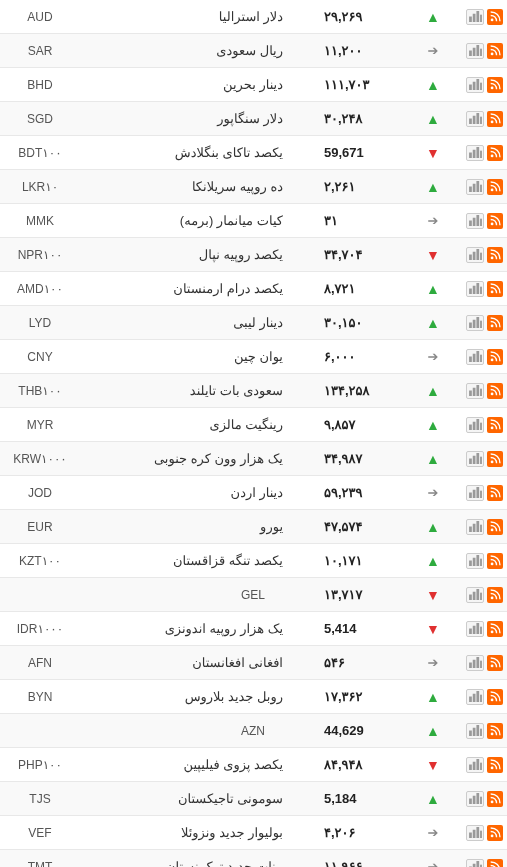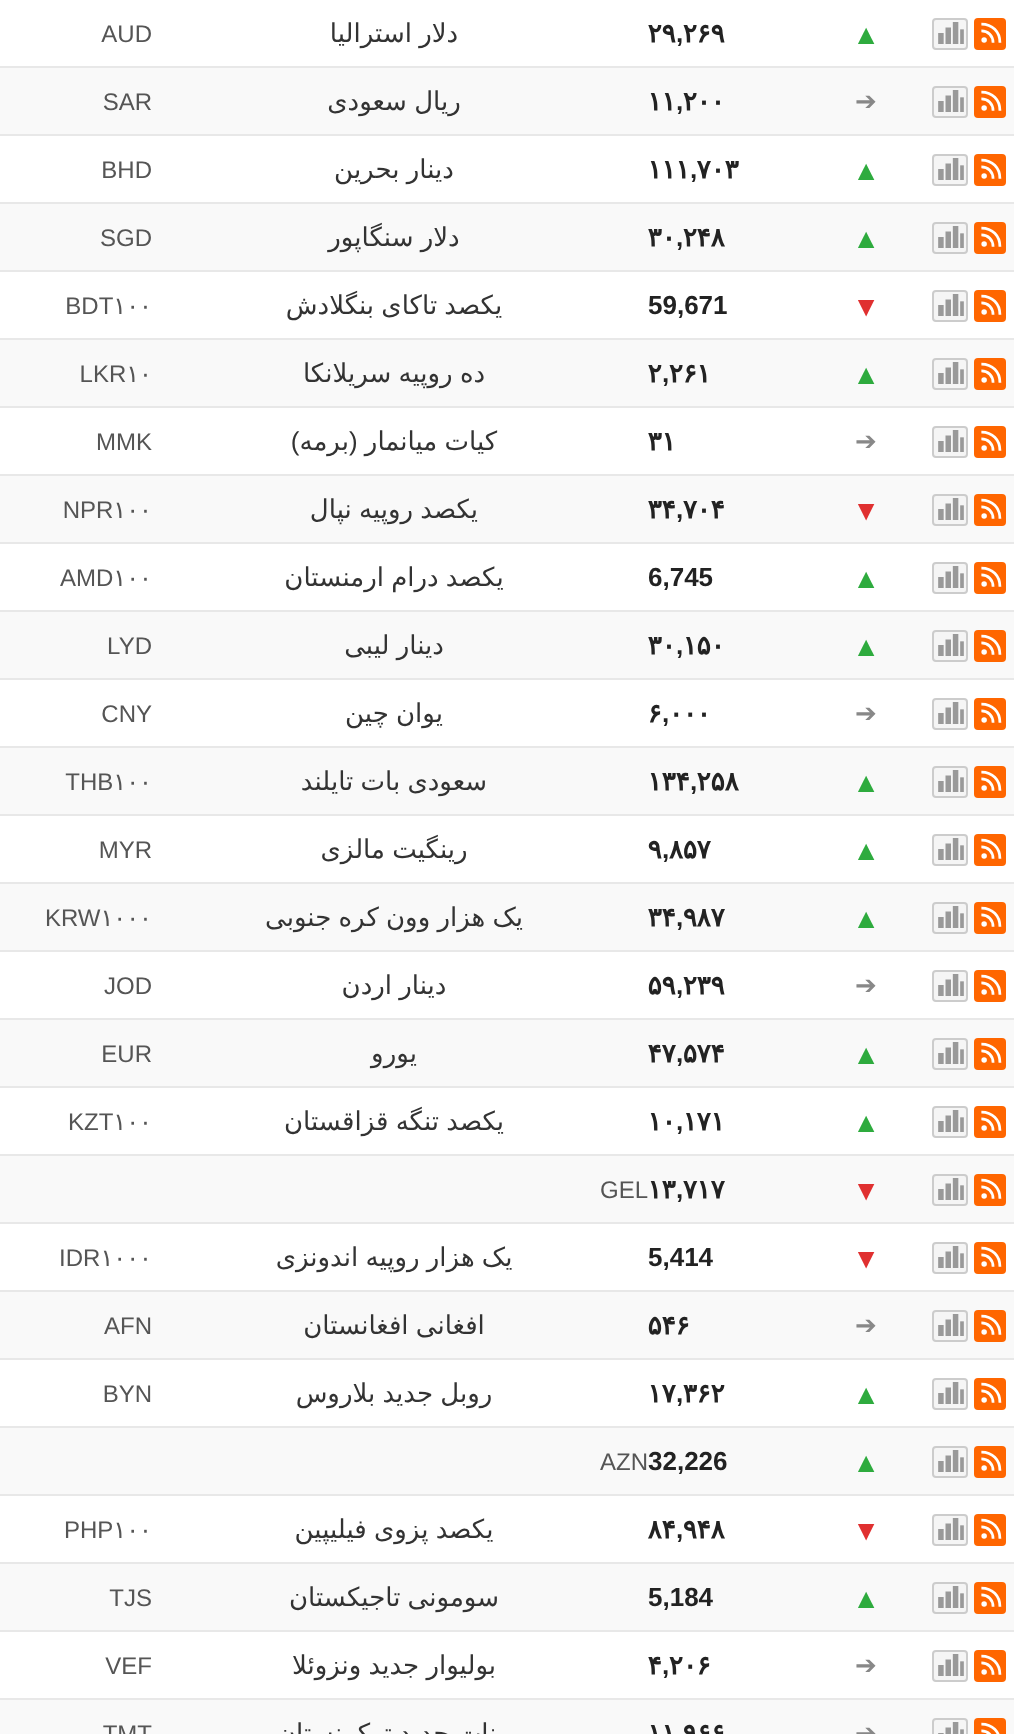--- a/index.html
+++ b/index.html
@@ -40,31 +40,32 @@
       align-items: center;
       justify-content: center;
     }
     .col-price {
       width: 95px;
       flex-shrink: 0;
       text-align: left;
       font-weight: bold;
       color: #222;
       direction: ltr;
+      margin-left: 35px;
     }
     .col-name {
       flex: 1;
-      text-align: center;
+      text-align: right;
       padding-right: 6px;
       color: #333;
     }
     .col-code {
       width: 72px;
       flex-shrink: 0;
-      text-align: right;
+      text-align: center;
       color: #555;
       font-size: 12px;
       direction: ltr;
     }
     .icon-rss {
       width: 16px;
       height: 16px;
       background: #f60;
       border-radius: 2px;
       display: flex;
@@ -320,21 +321,21 @@
             <rect x="0" y="6" width="3" height="6" fill="#999"></rect>
             <rect x="4" y="3" width="3" height="9" fill="#999"></rect>
             <rect x="8" y="0" width="3" height="12" fill="#999"></rect>
             <rect x="12" y="4" width="2" height="8" fill="#999"></rect>
           </svg>
         </div>
       </div>
       <div class="col-trend">
         <span class="arrow-up">▲</span>
       </div>
-      <div class="col-price">6,745</div>
+      <div class="col-price">۸,۷۲۱</div>
       <div class="col-name">یکصد درام ارمنستان</div>
       <div class="col-code">AMD۱۰۰</div>
     </div>
     <div class="row">
       <div class="col-icons">
         <div class="icon-rss">
           <svg viewBox="0 0 16 16" fill="white">
             <circle cx="3" cy="13" r="2"></circle>
             <path d="M1 6.5 C6,6.5 9.5,10 9.5,15" stroke="white" stroke-width="2" fill="none"></path>
             <path d="M1 1.5 C9,1.5 14.5,7 14.5,15" stroke="white" stroke-width="2" fill="none"></path>
@@ -644,21 +645,21 @@
             <rect x="0" y="6" width="3" height="6" fill="#999"></rect>
             <rect x="4" y="3" width="3" height="9" fill="#999"></rect>
             <rect x="8" y="0" width="3" height="12" fill="#999"></rect>
             <rect x="12" y="4" width="2" height="8" fill="#999"></rect>
           </svg>
         </div>
       </div>
       <div class="col-trend">
         <span class="arrow-up">▲</span>
       </div>
-      <div class="col-price">32,226</div>
+      <div class="col-price">44,629</div>
       <div class="col-code">AZN</div>
     </div>
     <div class="row">
       <div class="col-icons">
         <div class="icon-rss">
           <svg viewBox="0 0 16 16" fill="white">
             <circle cx="3" cy="13" r="2"></circle>
             <path d="M1 6.5 C6,6.5 9.5,10 9.5,15" stroke="white" stroke-width="2" fill="none"></path>
             <path d="M1 1.5 C9,1.5 14.5,7 14.5,15" stroke="white" stroke-width="2" fill="none"></path>
           </svg>

